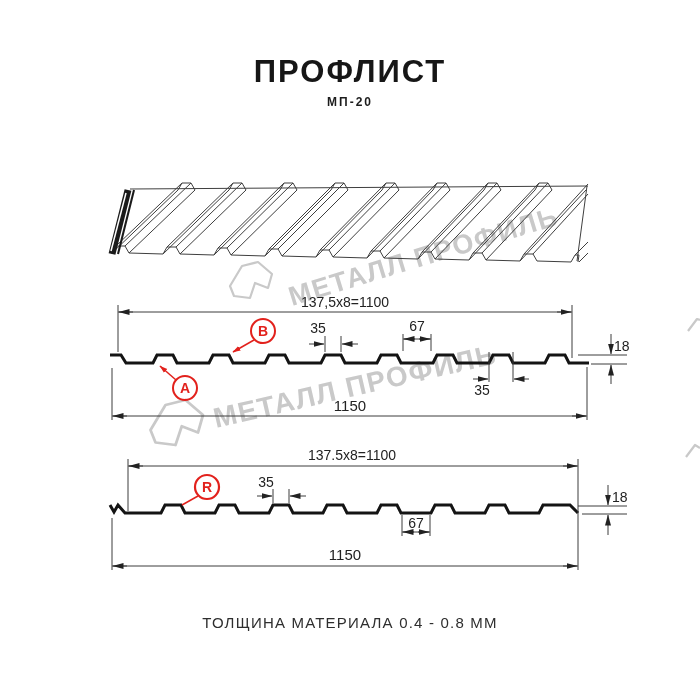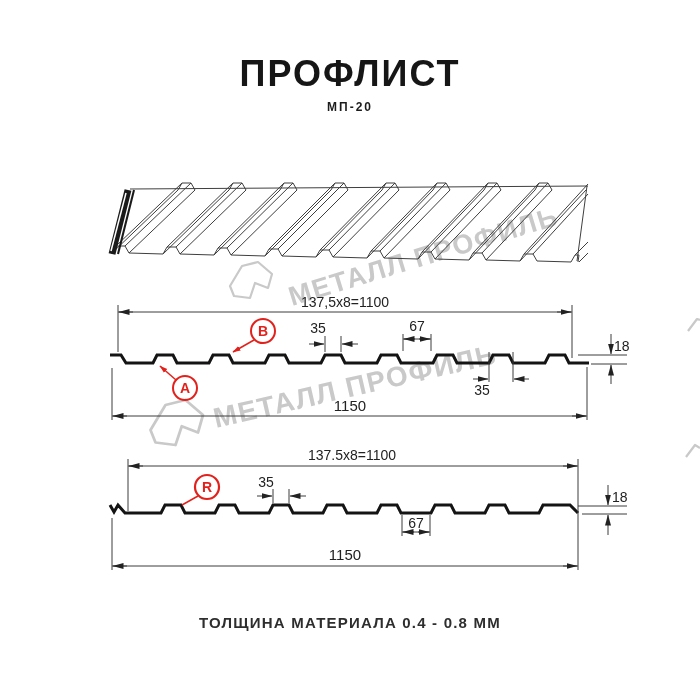--- a/index.html
+++ b/index.html
@@ -1,22 +1,22 @@
 <!DOCTYPE html>
 <html><head>
 <meta charset="utf-8">
 <style>
   html,body{margin:0;padding:0;background:#ffffff;}
   .page{position:relative;width:700px;height:700px;background:#fff;overflow:hidden;
         font-family:"Liberation Sans",sans-serif;}
   .hdr{position:absolute;left:0;top:56px;width:700px;text-align:center;}
-  .title{font-size:36px;font-weight:bold;letter-spacing:2px;color:#161616;line-height:1;}
+  .title{font-size:31px;font-weight:bold;letter-spacing:2px;color:#161616;line-height:1;}
   .subtitle{margin-top:9px;font-size:12px;font-weight:600;letter-spacing:2px;color:#1c1c1c;line-height:1;}
   .ftr{position:absolute;left:0;top:614px;width:700px;text-align:center;
-       font-size:15px;font-weight:700;letter-spacing:1.2px;color:#2e2e2e;}
+       font-size:15px;font-weight:400;letter-spacing:1.2px;color:#2e2e2e;}
   svg{position:absolute;left:0;top:0;}
   .dim{font-size:14px;fill:#222;}
   .dim15{font-size:15px;fill:#222;}
   .thin{stroke:#3c3c3c;stroke-width:1;fill:none;}
   .profile{stroke:#141414;stroke-width:3;fill:none;stroke-linejoin:miter;}
   .red{stroke:#e2211c;fill:none;}
   .redtxt{fill:#e2211c;font-weight:bold;font-size:14px;}
   .wm{fill:#c9c9c9;font-weight:bold;letter-spacing:1.5px;}
   .wmshape{stroke:#c9c9c9;stroke-width:2.2;fill:none;stroke-linejoin:round;}
   .persp{stroke:#3f3f3f;stroke-width:1;fill:none;}

